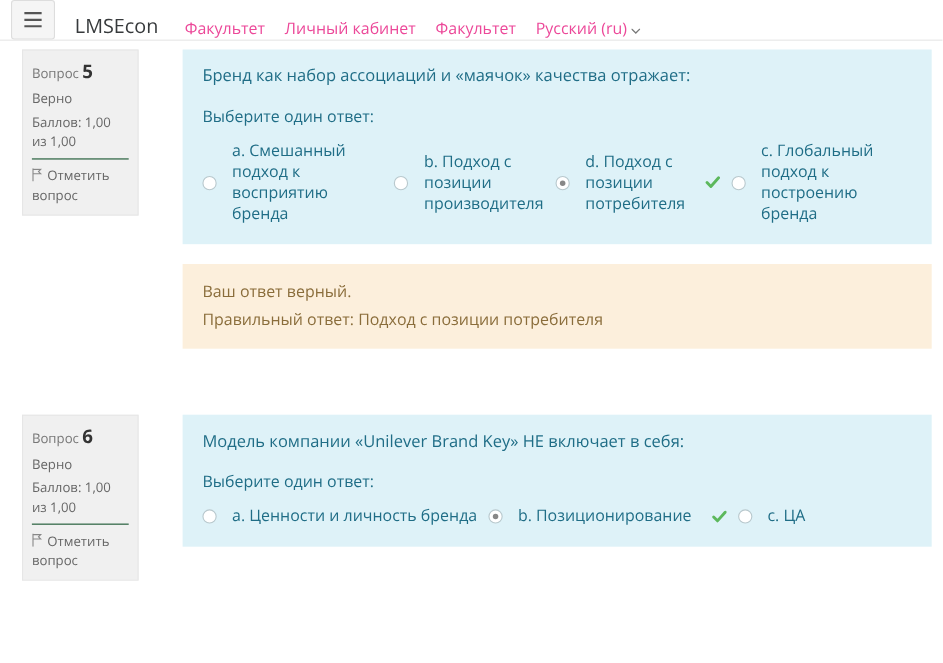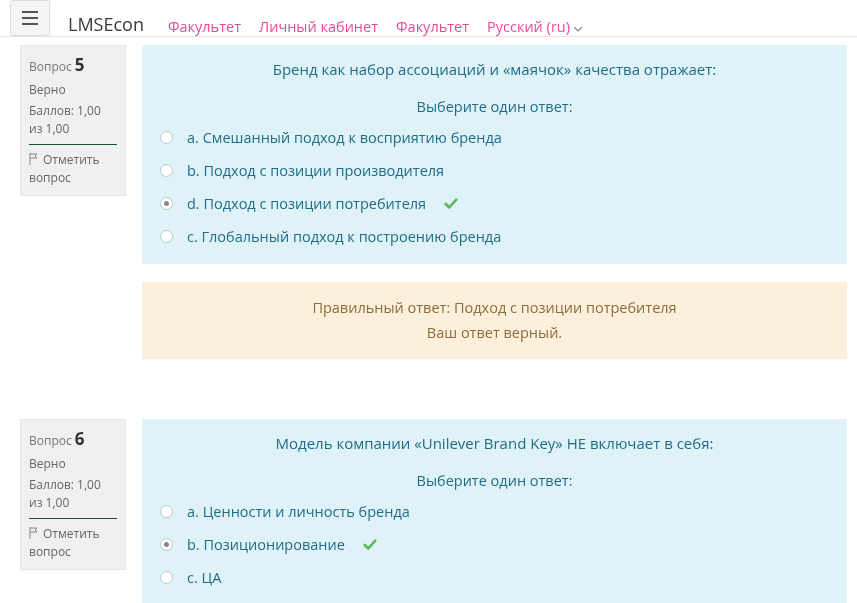--- a/index.html
+++ b/index.html
@@ -4,33 +4,33 @@
 <style>
 * { box-sizing: border-box; margin: 0; padding: 0; }
 body { font-family: -apple-system, "Segoe UI", "Open Sans", Helvetica, Arial, sans-serif; font-size: 14px; color: #373a3c; background: #fff; }
 .navbar { display: flex; align-items: flex-end; padding: 0 10px; border-bottom: 1px solid #e5e5e5; }
 .nav-toggle { width: 40px; height: 36px; border: 1px solid #ddd; background: #f5f5f5; border-radius: 3px; display: flex; align-items: center; justify-content: center; cursor: pointer; margin-right: 18px; }
 .nav-toggle svg { width: 16px; height: 14px; }
 .brand { font-size: 18px; color: #373a3c; margin-right: 24px; font-weight: 400; }
 .nav-link { color: #ec4899; font-size: 14.5px; margin-right: 18px; cursor: pointer; text-decoration: none; display: inline-flex; align-items: center; }
 .nav-link .caret { margin-left: 4px; }
 .page { display: flex; flex-direction: column; gap: 60px; padding: 8px 0 0 0; }
-.question-row { display: flex; align-items: flex-start; padding: 0 10px 0 20px; gap: 16px; }
+.question-row { display: flex; align-items: flex-start; padding: 0 10px 0 20px; gap: 40px; }
 .info-card { width: 106px; background: #f0f0f0; border: 1px solid #e6e6e6; padding: 6px 8px 8px 8px; font-size: 12px; color: #666; line-height: 1.5; }
 .info-card .q-label { color: #777; }
 .info-card .q-num { font-size: 17px; font-weight: 700; color: #333; }
 .info-card .status { margin-top: 3px; color: #666; }
 .info-card .score { margin-top: 3px; color: #666; }
 .info-card .flag-row { margin-top: 6px; padding-top: 6px; border-top: 1px solid #14532d; color: #666; cursor: pointer; }
 .info-card .flag-row svg { width: 10px; height: 12px; vertical-align: -1px; margin-right: 4px; }
-.q-body { flex: 1; text-align: center; }
+.q-body { flex: 1; }
 .q-content { background: #def2f8; padding: 14px 18px 16px 18px; color: #00445a; }
 .q-text { font-size: 15px; color: #1f6d86; margin-bottom: 18px; }
 .q-prompt { font-size: 14.5px; color: #1f6d86; margin-bottom: 10px; }
-.answers { display: flex; flex-direction: column; gap: 10px; }
+.answers { display: flex; flex-direction: row; gap: 10px; }
 .answer { display: flex; align-items: center; gap: 14px; padding: 2px 0; }
 .radio { width: 13px; height: 13px; border-radius: 50%; border: 1px solid #b8c8cd; background: #fff; position: relative; flex-shrink: 0; }
 .radio.checked::after { content: ""; position: absolute; left: 3px; top: 3px; width: 5px; height: 5px; border-radius: 50%; background: #888; }
 .answer-text { font-size: 14.5px; color: #1f6d86; }
 .check-icon { color: #5cb85c; margin-left: 4px; display: inline-flex; vertical-align: middle; }
 .check-icon svg { width: 14px; height: 14px; }
 .feedback { margin-top: 18px; background: #fcefdc; padding: 14px 18px; color: #8a6d3b; font-size: 14.5px; line-height: 1.7; }
 </style>
 </head>
 <body>
@@ -85,22 +85,22 @@
                 </svg>
               </span>
             </div>
             <div class="answer">
               <span class="radio"></span>
               <span class="answer-text">c. Глобальный подход к построению бренда</span>
             </div>
           </div>
         </div>
         <div class="feedback">
+          <div>Ваш ответ верный.</div>
           <div>Правильный ответ: Подход с позиции потребителя</div>
-          <div>Ваш ответ верный.</div>
         </div>
       </div>
     </div>
     <div class="question-row">
       <div class="info-card">
         <div><span class="q-label">Вопрос </span><span class="q-num">6</span></div>
         <div class="status">Верно</div>
         <div class="score">Баллов: 1,00 из 1,00</div>
         <div class="flag-row"><span><svg viewBox="0 0 10 12">
               <path d="M1 0v12M1 1h7l-2 2 2 2H1" fill="none" stroke="#888" stroke-width="1"></path>

